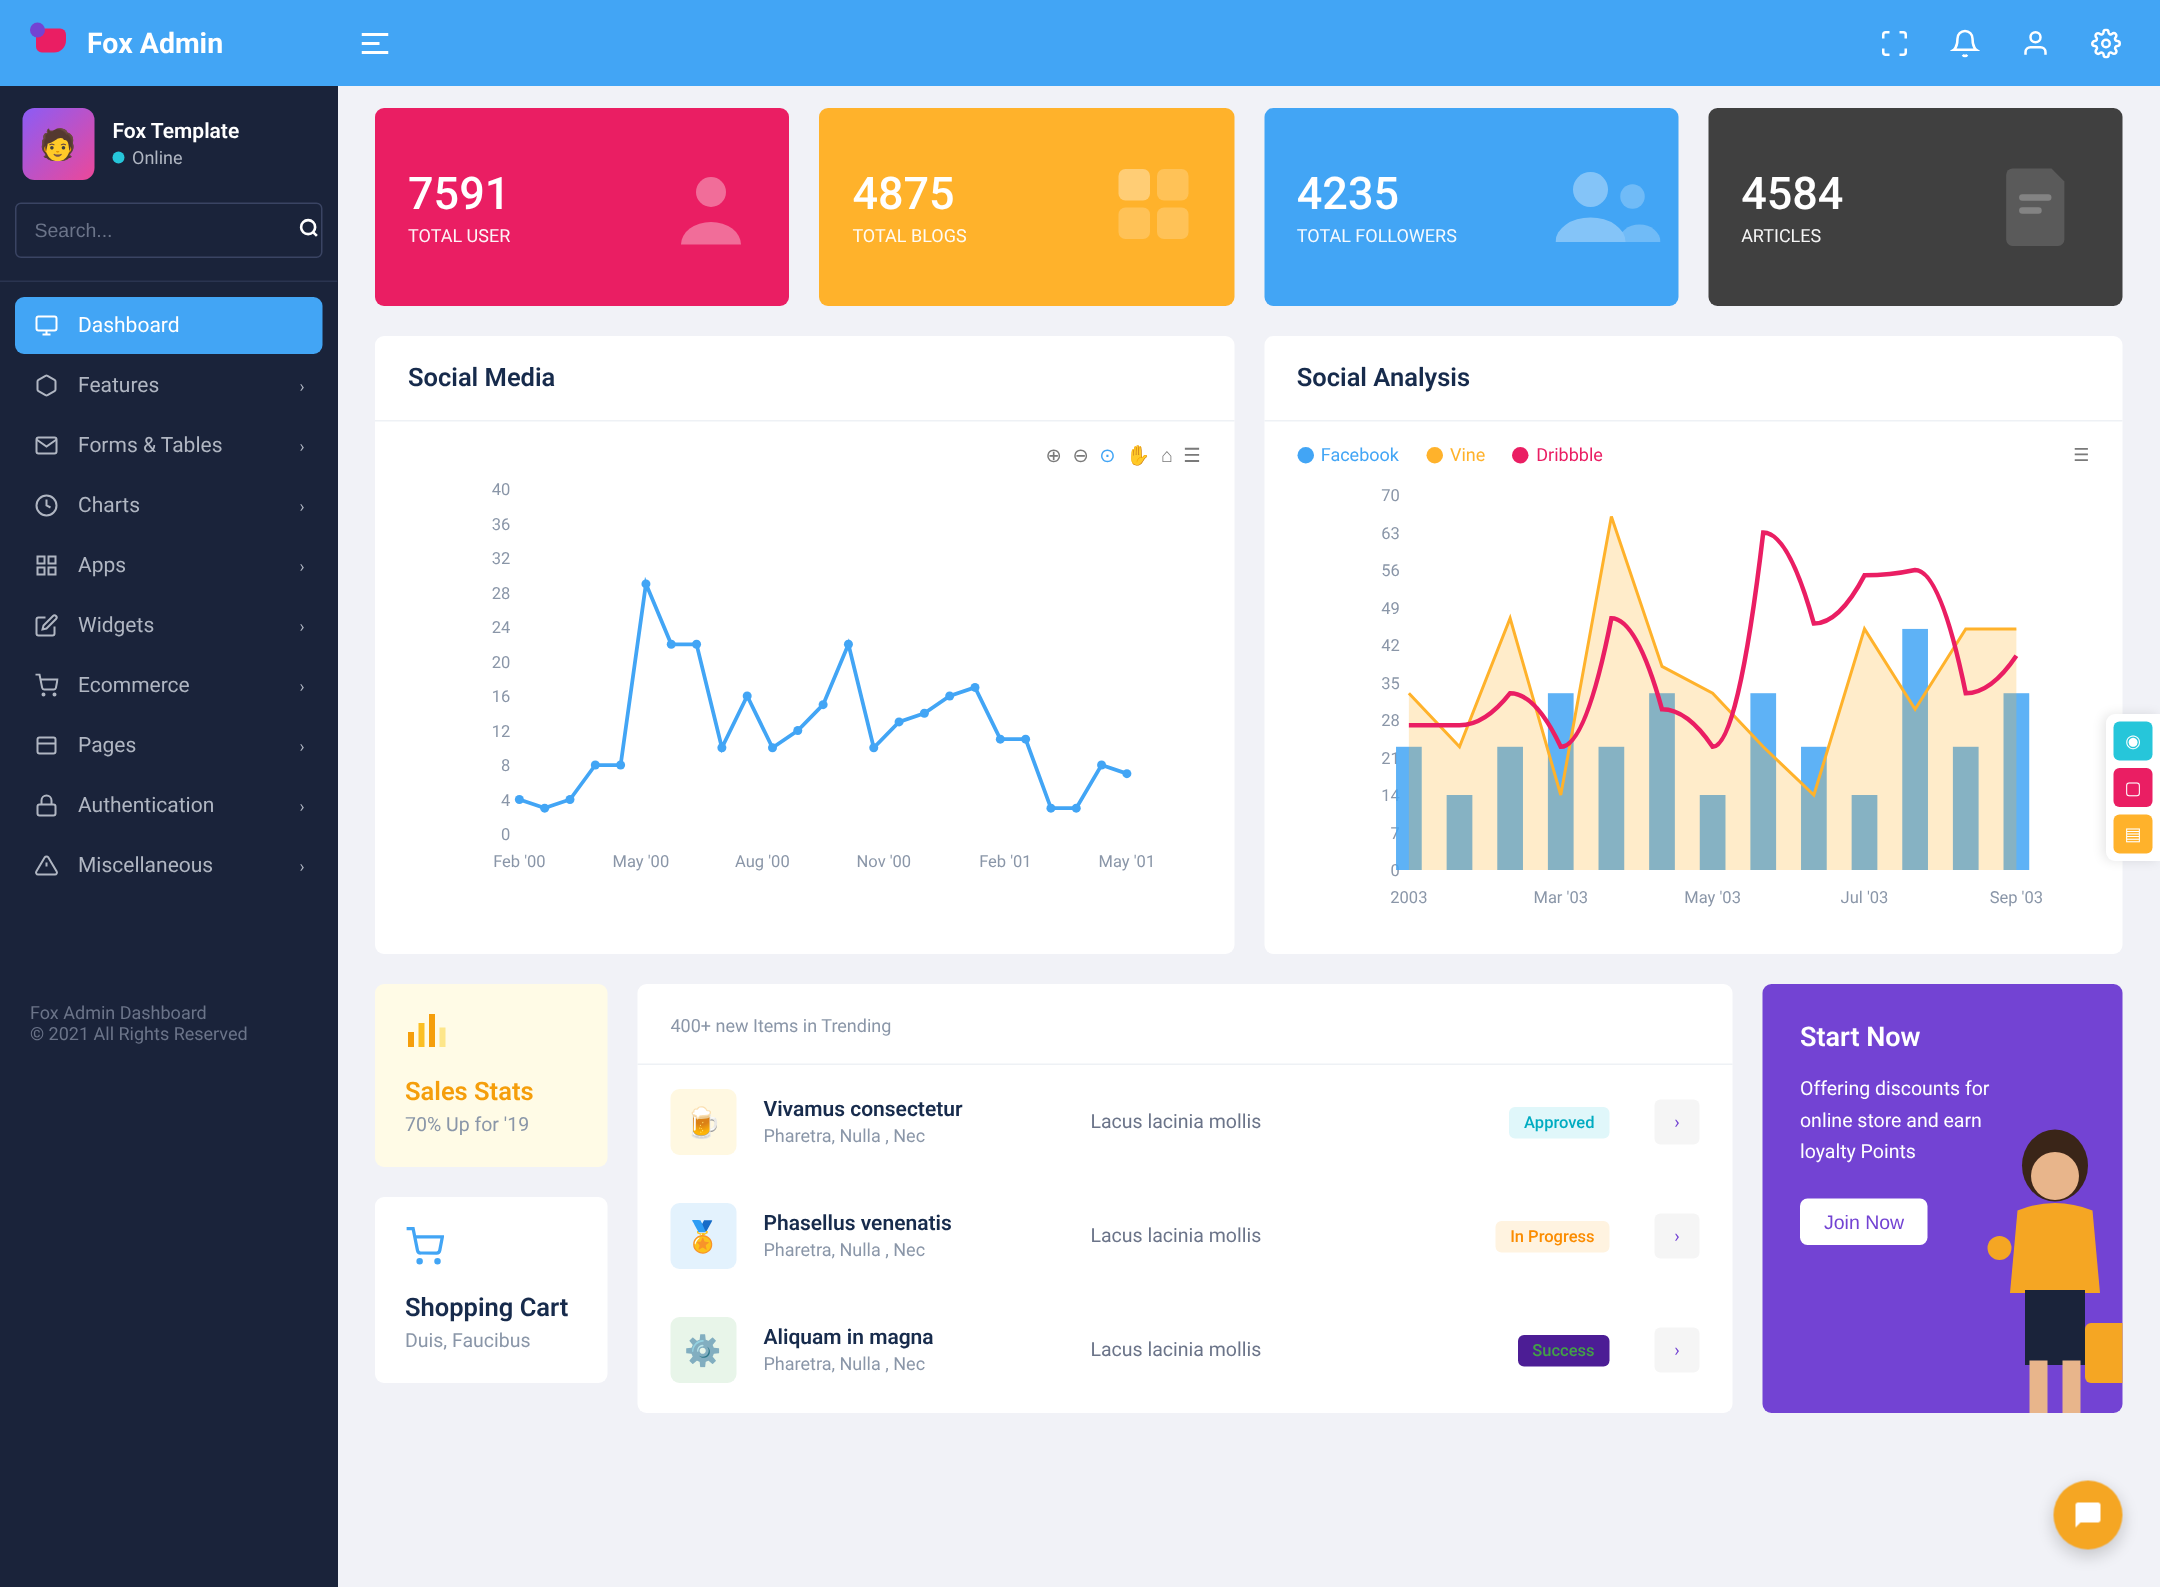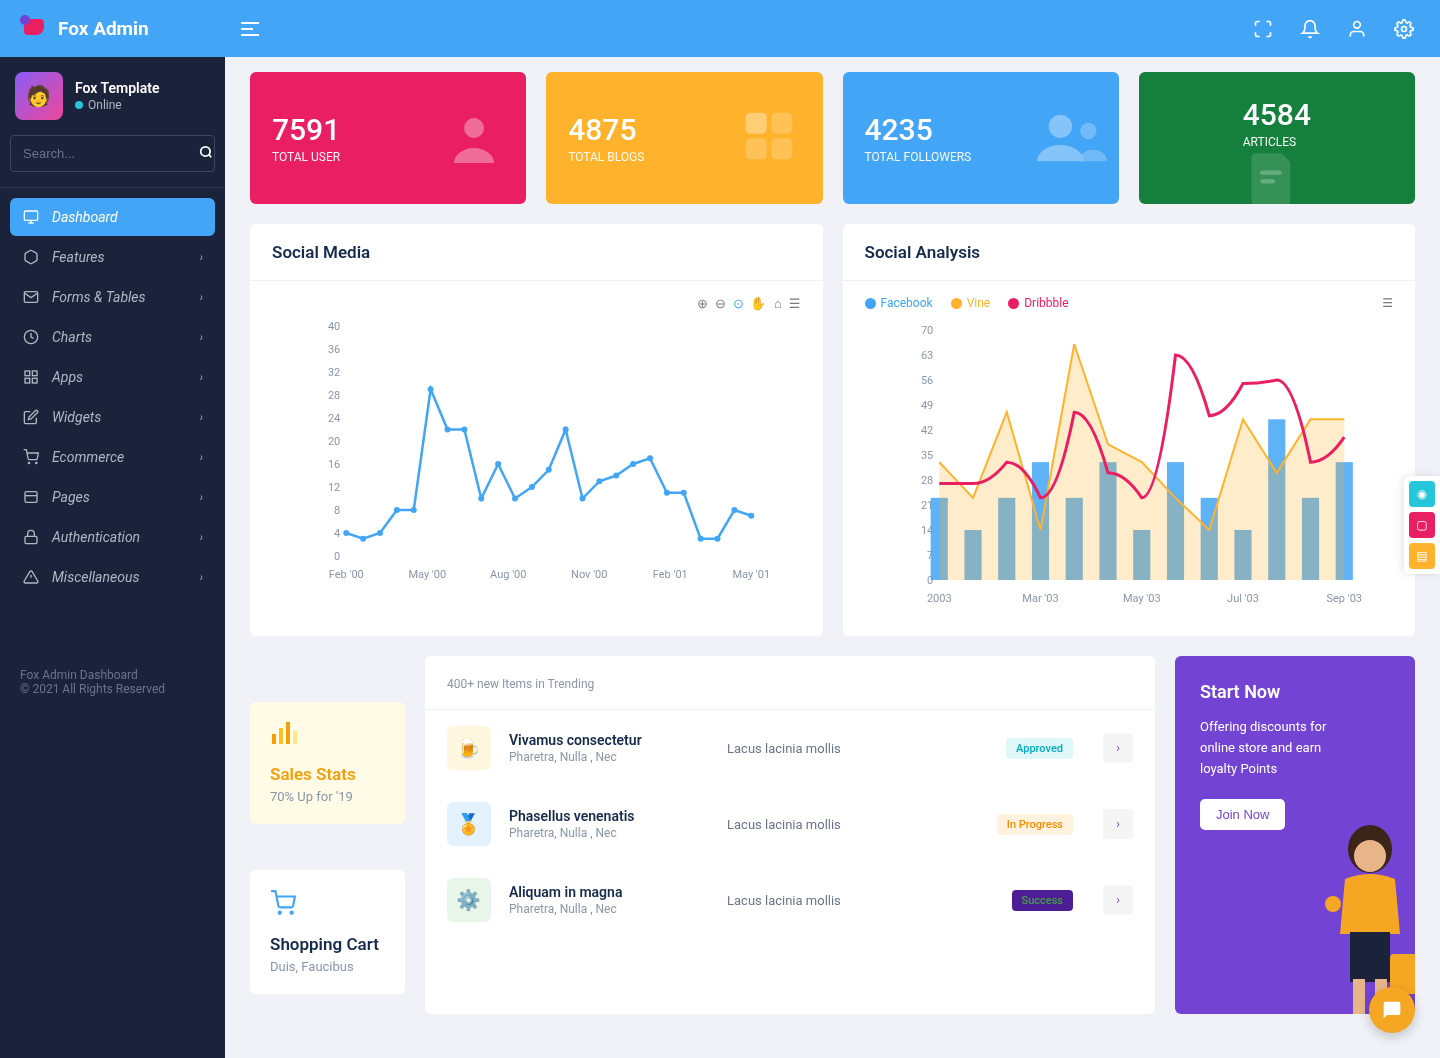--- a/index.html
+++ b/index.html
@@ -17,21 +17,21 @@
 .user-card { padding: 15px; display: flex; align-items: center; gap: 12px; }
 .avatar { width: 48px; height: 48px; border-radius: 8px; background: linear-gradient(135deg, #8b5cf6, #ec4899); display:flex; align-items:center; justify-content:center; font-size:20px; }
 .user-name { color: #fff; font-weight: 600; font-size: 14px; }
 .user-status { font-size: 12px; color: #b0b6c2; display: flex; align-items: center; gap: 5px; margin-top: 2px; }
 .status-dot { width: 8px; height: 8px; background: #26c6da; border-radius: 50%; }
 .search-wrap { padding: 0 10px 15px; }
 .search-box { display: flex; align-items: center; border: 1px solid #3a4463; border-radius: 4px; padding: 8px 12px; }
 .search-box input { flex: 1; background: transparent; border: none; color: #b0b6c2; font-size: 13px; outline: none; }
 .search-box input::placeholder { color: #6b7489; }
 .nav-divider { height: 1px; background: #2a3450; }
-.nav-menu { padding: 10px; font-style: italic; }
+.nav-menu { padding: 10px; }
 .nav-item { display: flex; align-items: center; padding: 11px 12px; border-radius: 6px; cursor: pointer; font-size: 14px; gap: 12px; margin-bottom: 2px; }
 .nav-item.active { background: #42a5f5; color: #fff; }
 .nav-item .chev { margin-left: auto; font-size: 11px; }
 .nav-icon { width: 18px; display: flex; align-items: center; justify-content: center; }
 .sidebar-footer { padding: 20px; font-size: 12px; color: #6b7489; margin-top: 40px; }
 .main { margin-left: 225px; margin-top: 57px; padding: 15px 25px; }
 .stat-row { display: grid; grid-template-columns: repeat(4, 1fr); gap: 20px; margin-bottom: 20px; }
 .stat-card { border-radius: 6px; padding: 25px 22px; color: #fff; display: flex; justify-content: space-between; align-items: center; height: 132px; }
 .stat-num { font-size: 30px; font-weight: 500; }
 .stat-label { font-size: 12px; text-transform: uppercase; margin-top: 3px; opacity: 0.95; }
@@ -44,21 +44,21 @@
 .chart-body { padding: 15px 22px 22px; position: relative; }
 .chart-toolbar { position: absolute; top: 15px; right: 22px; display: flex; gap: 7px; color: #7a7a7a; font-size: 13px; }
 .chart-toolbar span { cursor: pointer; }
 .chart-legend { display: flex; gap: 18px; font-size: 12px; margin-bottom: 10px; align-items:center; }
 .leg-item { display: flex; align-items: center; gap: 5px; text-align: center; }
 .leg-dot { width: 11px; height: 11px; border-radius: 50%; }
 .hamburger-chart { margin-left: auto; cursor:pointer; color:#7a7a7a; }
 svg.chart { width: 100%; height: 290px; }
 .axis-text { font-size: 11px; fill: #8a96a8; }
 .bottom-row { display: grid; grid-template-columns: 155px 1fr 240px; gap: 20px; }
-.mini-card { background: #fffbe6; border-radius: 6px; padding: 20px; margin-bottom: 20px; margin-top: 46px; }
+.mini-card { background: #fffbe6; border-radius: 6px; padding: 20px; margin-bottom: 20px; }
 .mini-card.white { background: #fff; }
 .mini-icon { font-size: 24px; margin-bottom: 12px; color: #f59e0b; }
 .mini-title { font-size: 17px; font-weight: 600; color: #172b4c; margin-bottom: 5px; }
 .mini-title.yellow { color: #f59e0b; }
 .mini-sub { font-size: 13px; color: #8a96a8; }
 .trend-list { }
 .trend-item { display: flex; align-items: center; padding: 16px 22px; gap: 18px; }
 .trend-icon { width: 44px; height: 44px; border-radius: 6px; display:flex; align-items:center; justify-content:center; font-size:20px; }
 .trend-icon.y { background: #fff8e1; }
 .trend-icon.b { background: #e3f2fd; }
@@ -285,21 +285,21 @@
           <div class="stat-num">4235</div>
           <div class="stat-label">TOTAL FOLLOWERS</div>
         </div>
         <div class="stat-icon"><svg width="70" height="60" viewBox="0 0 30 24" fill="currentColor">
             <circle cx="10" cy="7" r="5"></circle>
             <circle cx="22" cy="9" r="3.5" opacity="0.7"></circle>
             <path d="M0 22 a10 7 0 0 1 20 0 Z"></path>
             <path d="M18 22 a6 5 0 0 1 12 0 Z" opacity="0.7"></path>
           </svg></div>
       </div>
-      <div class="stat-card" style="background: #15803d; flex-direction: column;">
+      <div class="stat-card" style="background: #404040;">
         <div>
           <div class="stat-num">4584</div>
           <div class="stat-label">ARTICLES</div>
         </div>
         <div class="stat-icon"><svg width="52" height="56" viewBox="0 0 24 26" fill="currentColor">
             <path d="M4 2 h12 l4 4 v18 a2 2 0 0 1 -2 2 H4 a2 2 0 0 1 -2 -2 V4 a2 2 0 0 1 2 -2 Z" opacity="0.4"></path>
             <rect x="6" y="10" width="10" height="2" rx="1"></rect>
             <rect x="6" y="14" width="7" height="2" rx="1"></rect>
           </svg></div>
       </div>

